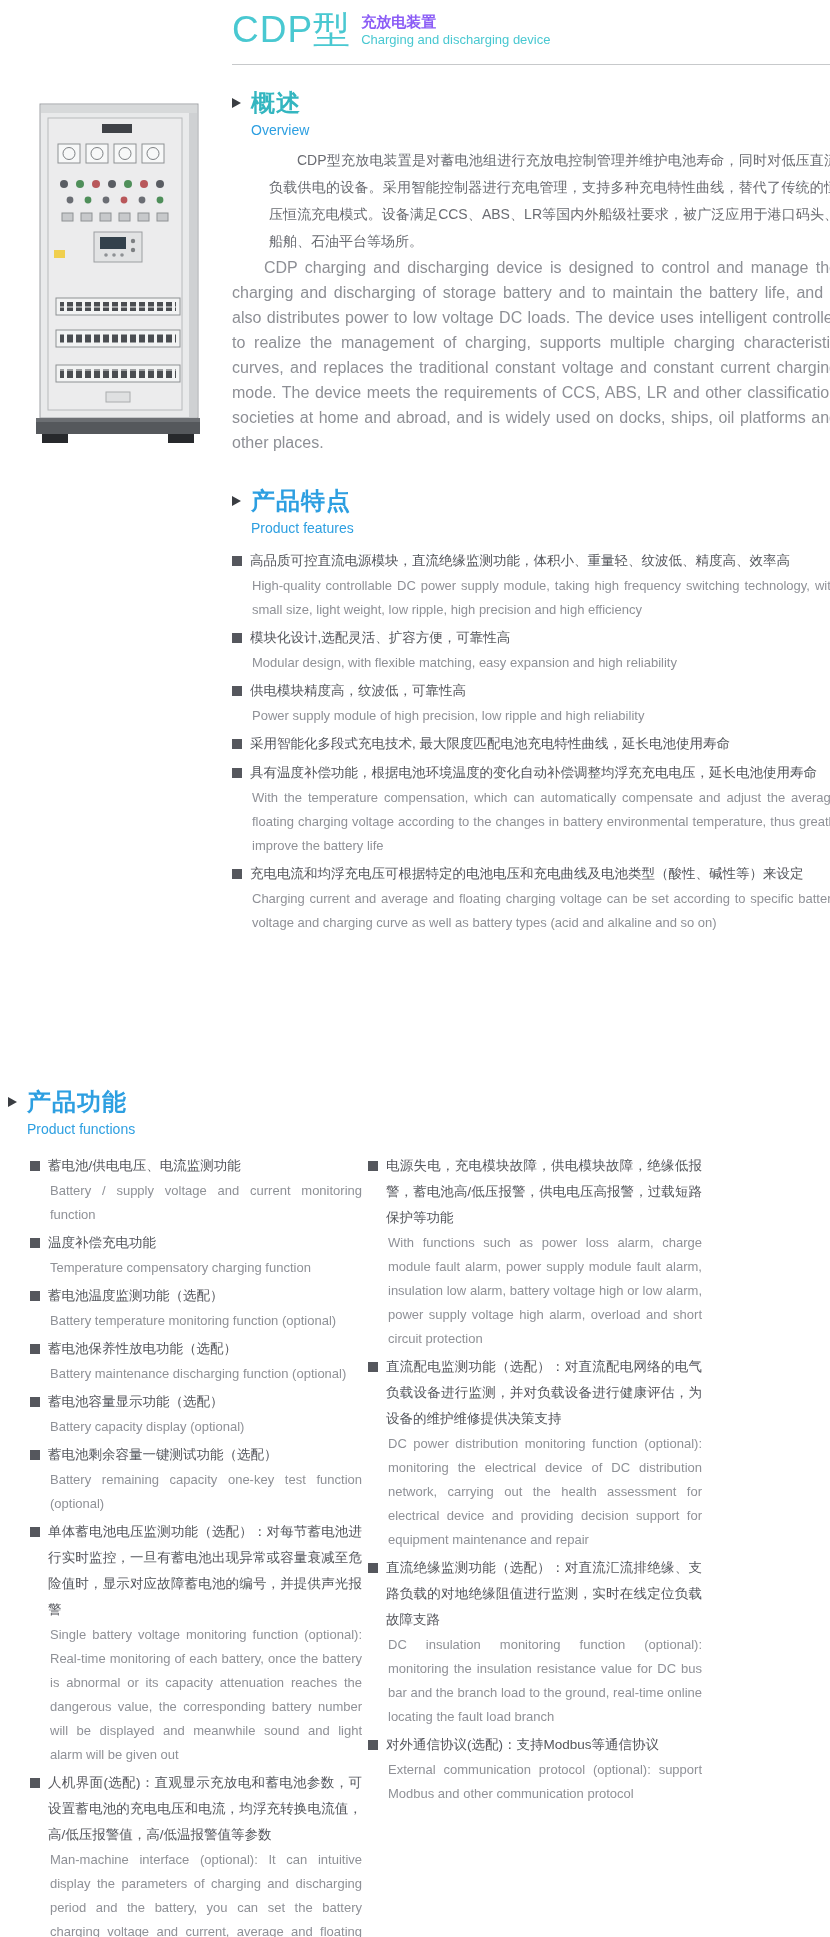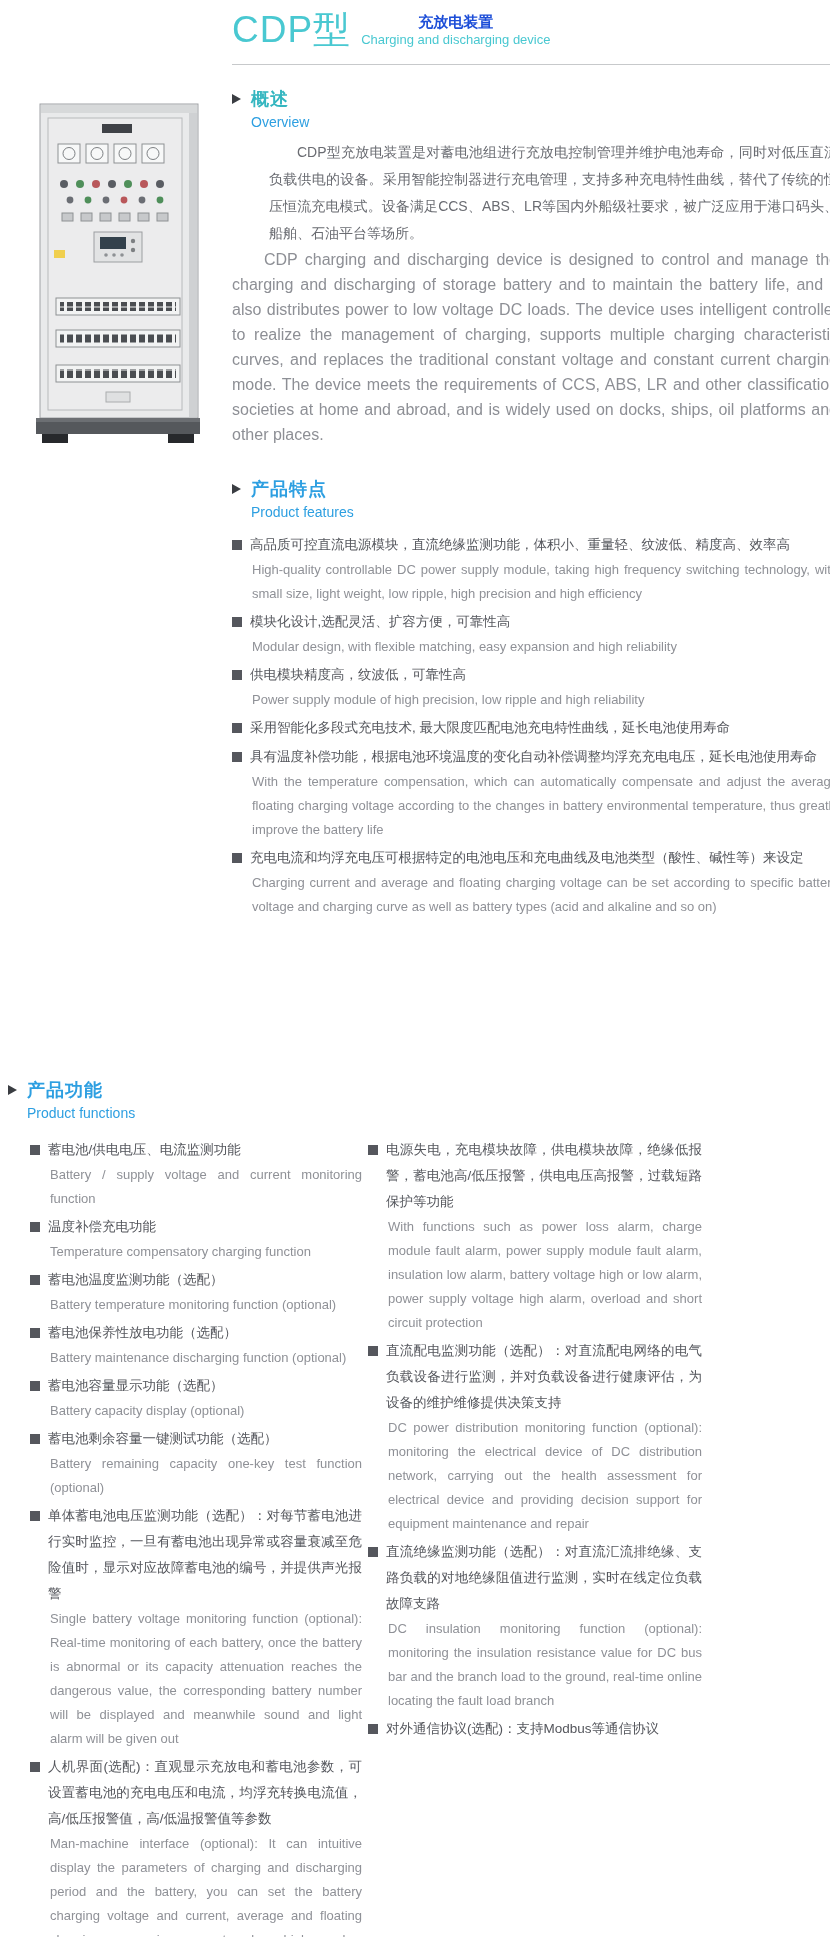--- a/index.html
+++ b/index.html
@@ -11,29 +11,29 @@
 
   
   .cabinet-wrap { position:absolute; left:30px; top:100px; width:186px; height:356px; }
 
   
   .right-col { position:absolute; left:232px; top:10px; width:606px; }
 
   .brand { display:flex; align-items:flex-start; }
   .model { font-size:37px; line-height:40px; font-weight:400; letter-spacing:1px; color:#49c8d1; }
   .brand-sub { margin-left:10px; padding-top:3px; }
-  .brand-sub-zh { font-size:15px; font-weight:bold; color:#1d4ed8; line-height:18px;text-align:center; }
+  .brand-sub-zh { font-size:15px; font-weight:bold; color:#8b5cf6; line-height:18px; }
   .brand-sub-en { font-size:13px; color:#49c8d1; line-height:17px; }
   .title-rule { border:none; border-top:1px solid #c7c9cb; margin-top:14px; }
 
-  .sec-head { display:flex; align-items:center; }
+  .sec-head { display:flex; align-items:center;margin-top:8px; }
   .tri { width:0; height:0; border-left:9px solid #3a3d42;
          border-top:5.5px solid transparent; border-bottom:5.5px solid transparent;
          margin-right:10px; flex:0 0 auto; }
-  .sec-zh { font-size:18px; font-weight:bold; letter-spacing:1px; }
+  .sec-zh { font-size:24px; font-weight:bold; letter-spacing:1px; }
   .sec-zh.teal { color:#34b6c0; }
   .sec-zh.blue { color:#2d9fe1; }
   .sec-en { font-size:14px; color:#2d9fe1; margin:3px 0 0 19px; }
 
   .ov-head { margin-top:22px; }
   .p-zh { margin-top:9px; font-size:14px; line-height:27px; color:#6a6c72;
           text-align:justify; text-indent:2em;margin-left:37px; }
   .p-en { font-size:16px; line-height:25px; color:#8d8f95; text-align:justify; text-indent:2em; }
 
   .ft-head { margin-top:30px; }
@@ -314,19 +314,20 @@
             <div class="bi-body">
               <div class="bi-zh">直流绝缘监测功能（选配）：对直流汇流排绝缘、支路负载的对地绝缘阻值进行监测，实时在线定位负载故障支路</div>
               <div class="bi-en">DC insulation monitoring function (optional): monitoring the insulation resistance value for DC bus bar and the branch load to the ground, real-time online locating the fault load branch</div>
             </div>
           </div>
 
           <div class="bitem">
             <span class="sq"></span>
             <div class="bi-body">
               <div class="bi-zh">对外通信协议(选配)：支持Modbus等通信协议</div>
+              <div class="bi-en">External communication protocol (optional): support Modbus and other communication protocol</div>
             </div>
           </div>
         </div>
     </div>
   </section>
 
 </div>
 
 </body></html>

